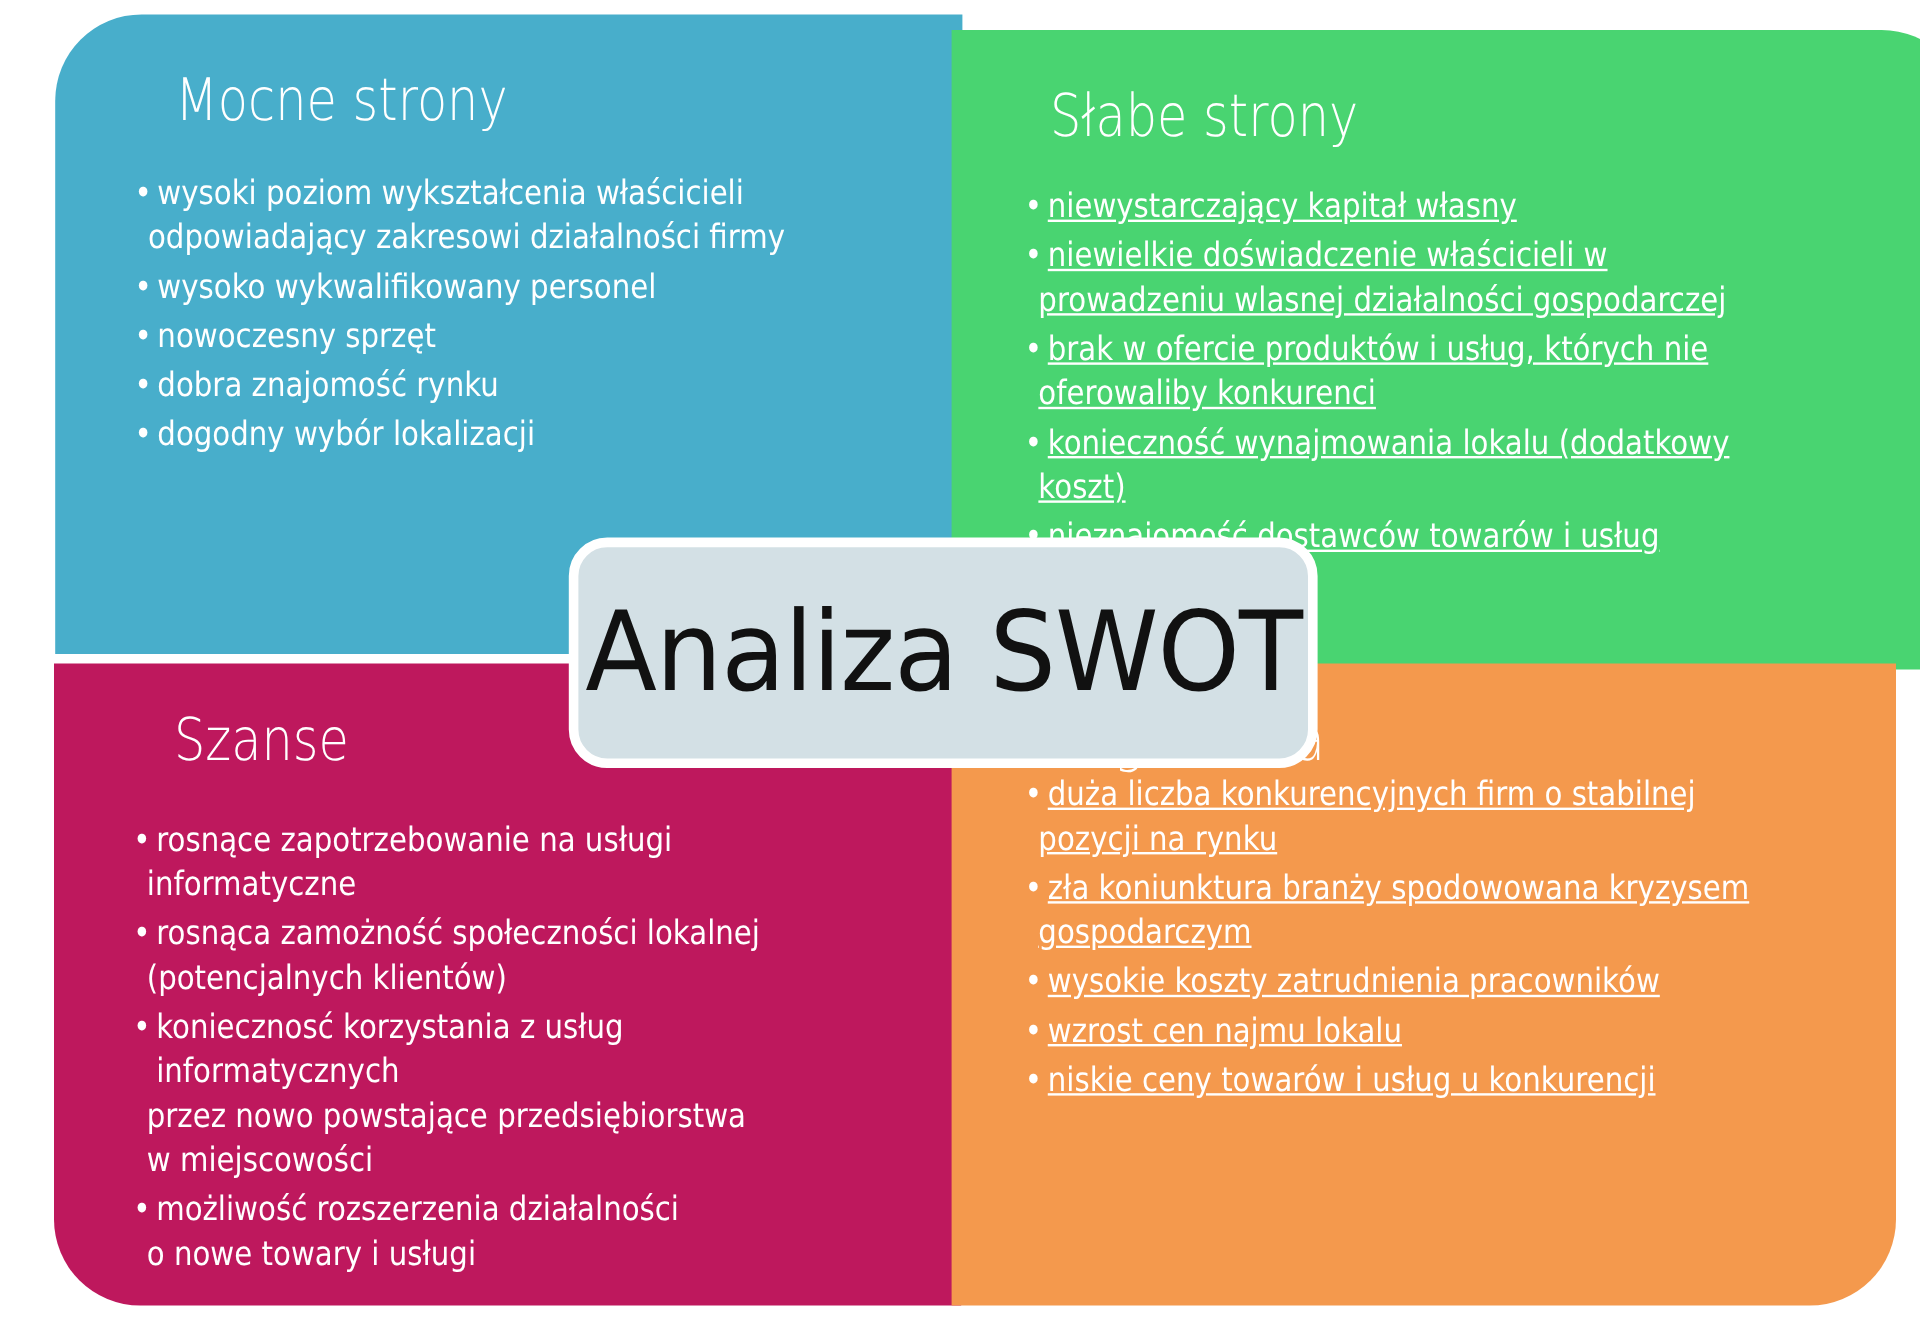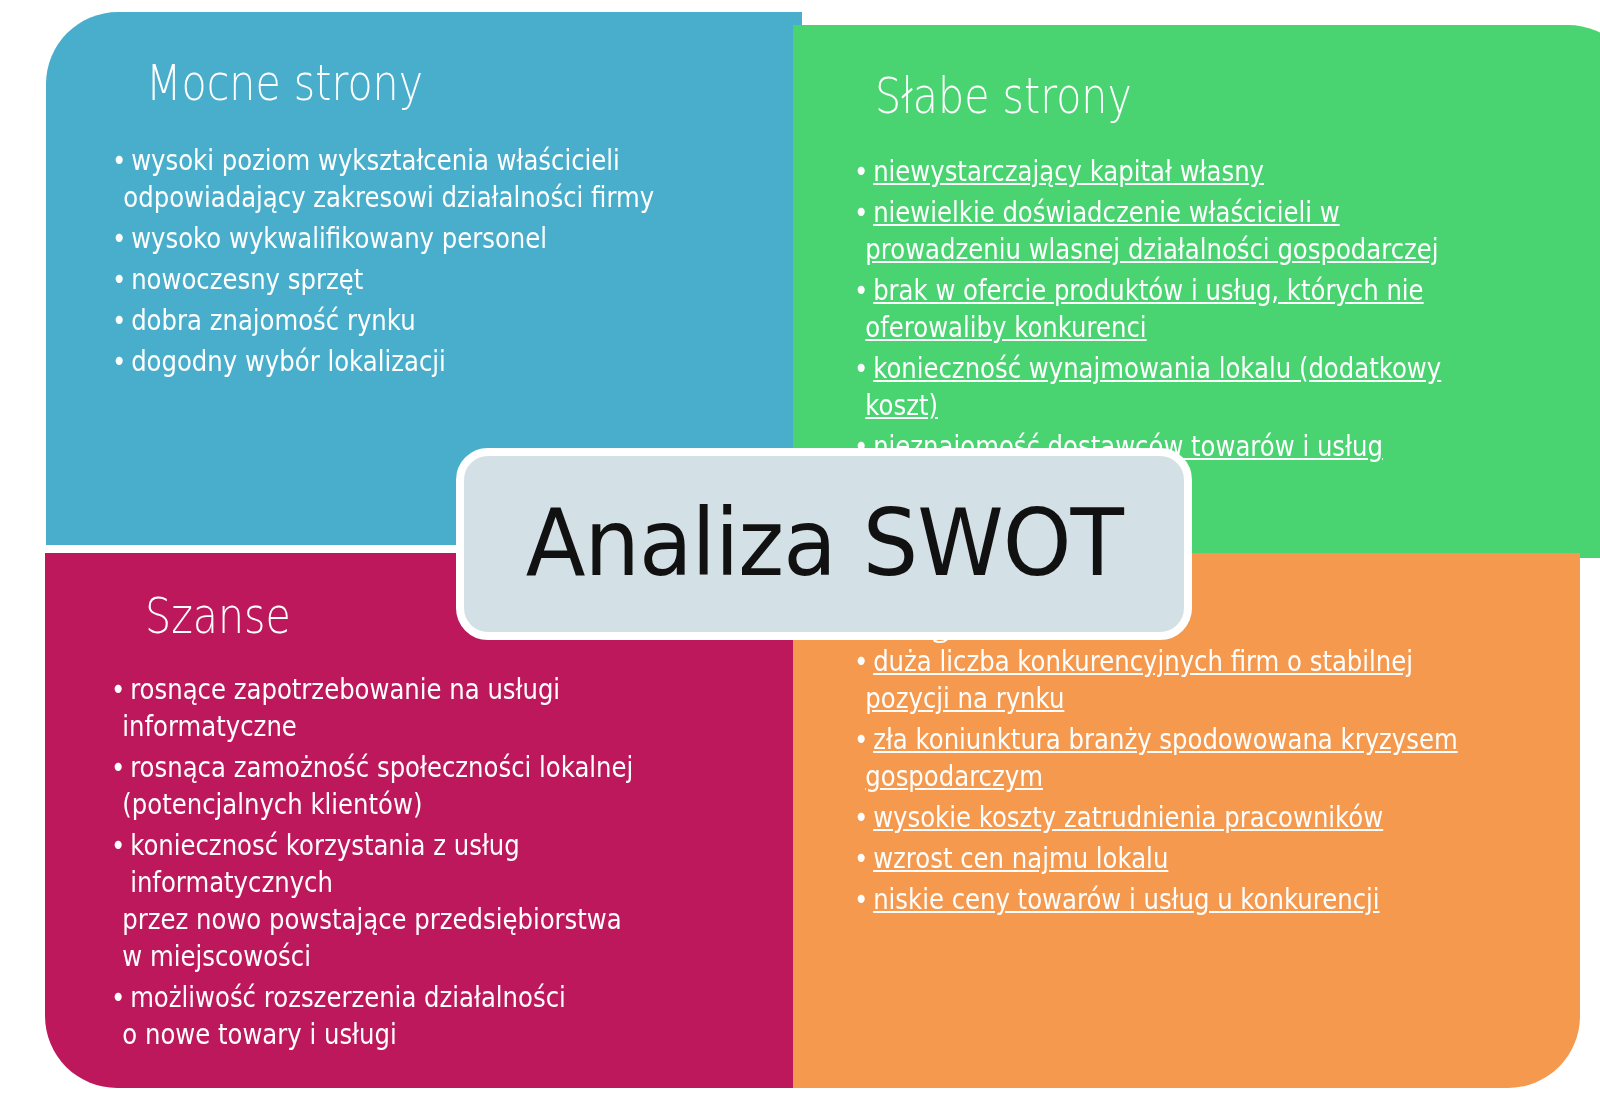--- a/index.html
+++ b/index.html
@@ -108,33 +108,33 @@
     left: 0;
     top: 0;
   }
   .bullets li .l2 {
     display: block;
     margin-left: -9px;
   }
 
   .quad-sw .bullets { left: 96px;  top: 130px; width: 700px; }
   .quad-we .bullets { left: 854px; top: 128px; width: 700px; }
-  .quad-op .bullets { left: 96px;  top: 118px; width: 700px; }
+  .quad-op .bullets { left: 96px;  top: 128px; width: 700px; }
   .quad-th .bullets { left: 854px; top: 90px;  width: 700px; }
 
   
   .quad .bullets { left: 66px; }
   .quad-we .bullets, .quad-th .bullets { left: 61px; text-decoration: underline; }
 
   
   #center-badge {
     position: absolute;
-    left: 456px;
+    left: 474px;
     top: 448px;
-    width: 736px;
+    width: 624px;
     height: 192px;
     box-sizing: border-box;
     background: #D3E0E5;
     border: 8px solid #ffffff;
     border-radius: 32px;
     display: flex;
     align-items: center;
     justify-content: center;
   }
   #center-badge .badge-text {

